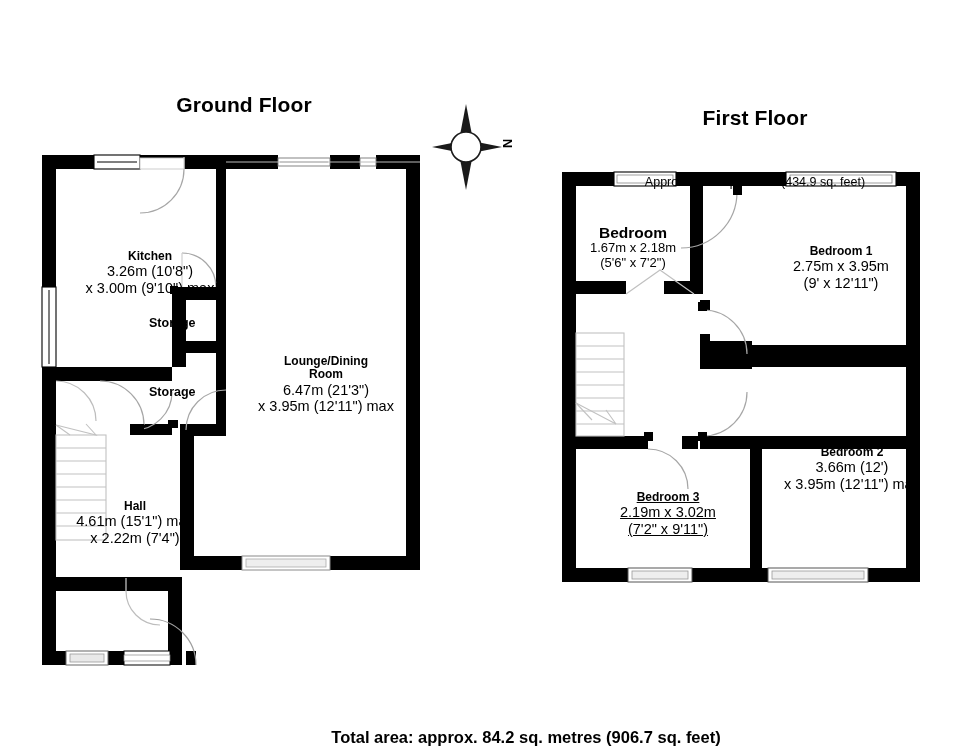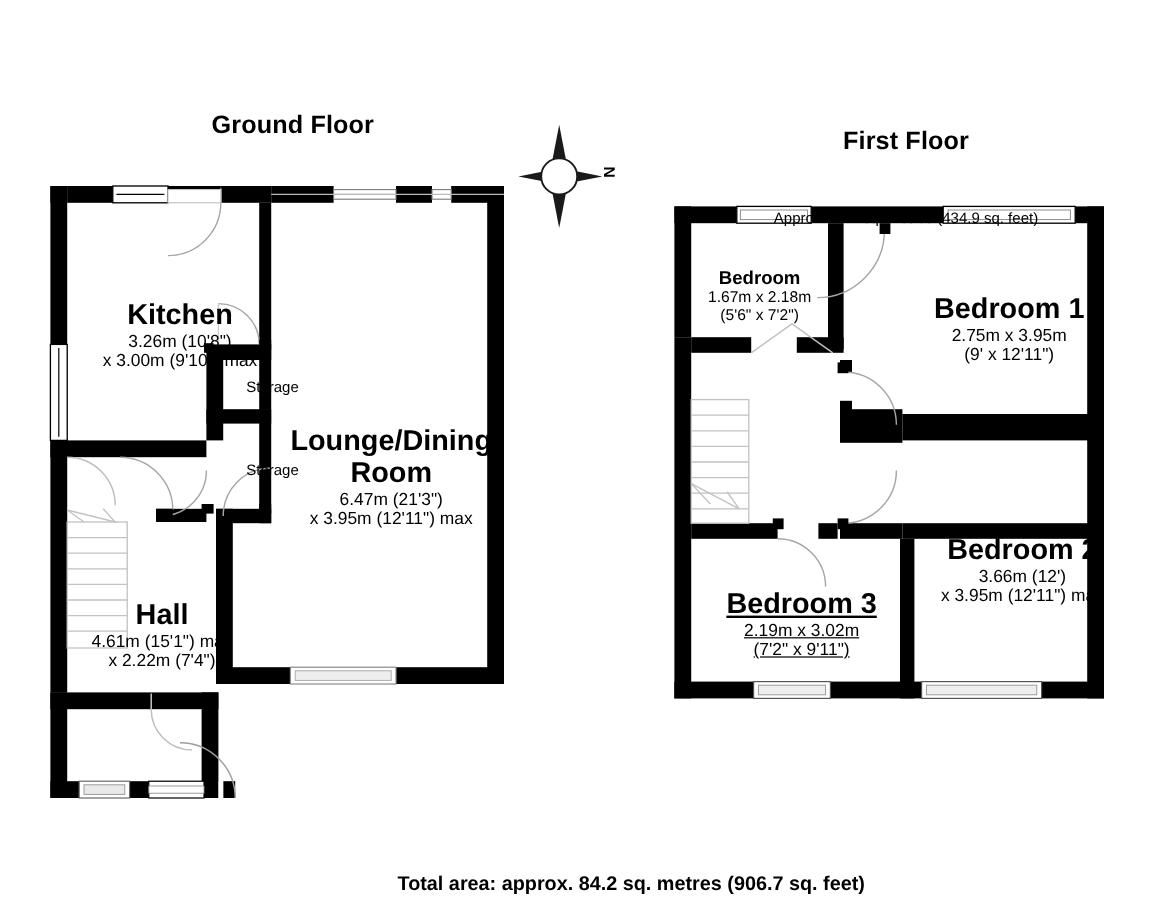--- a/index.html
+++ b/index.html
@@ -45,34 +45,34 @@
     white-space: nowrap;
   }
   .room {
     position: absolute;
     text-align: center;
     line-height: 1.12;
     white-space: nowrap;
   }
   .room .rname {
     font-weight: bold;
-    font-size: 24px;
+    font-size: 12px;
     display: block;
   }
   .room .rdim {
     font-size: 14.5px;
     display: block;
   }
   .room.small .rname { font-size: 15.5px; }
   .room.small .rdim { font-size: 13px; }
   .storage-label {
     position: absolute;
-    font-weight: normal;
+    font-weight: bold;
     font-size: 12.5px;
-    text-align: right;
+    text-align: left;
     white-space: nowrap;
   }
   .total-area {
     position: absolute;
     text-align: center;
     font-weight: bold;
     font-size: 16.5px;
     white-space: nowrap;
     padding-left: 36px;
   }

